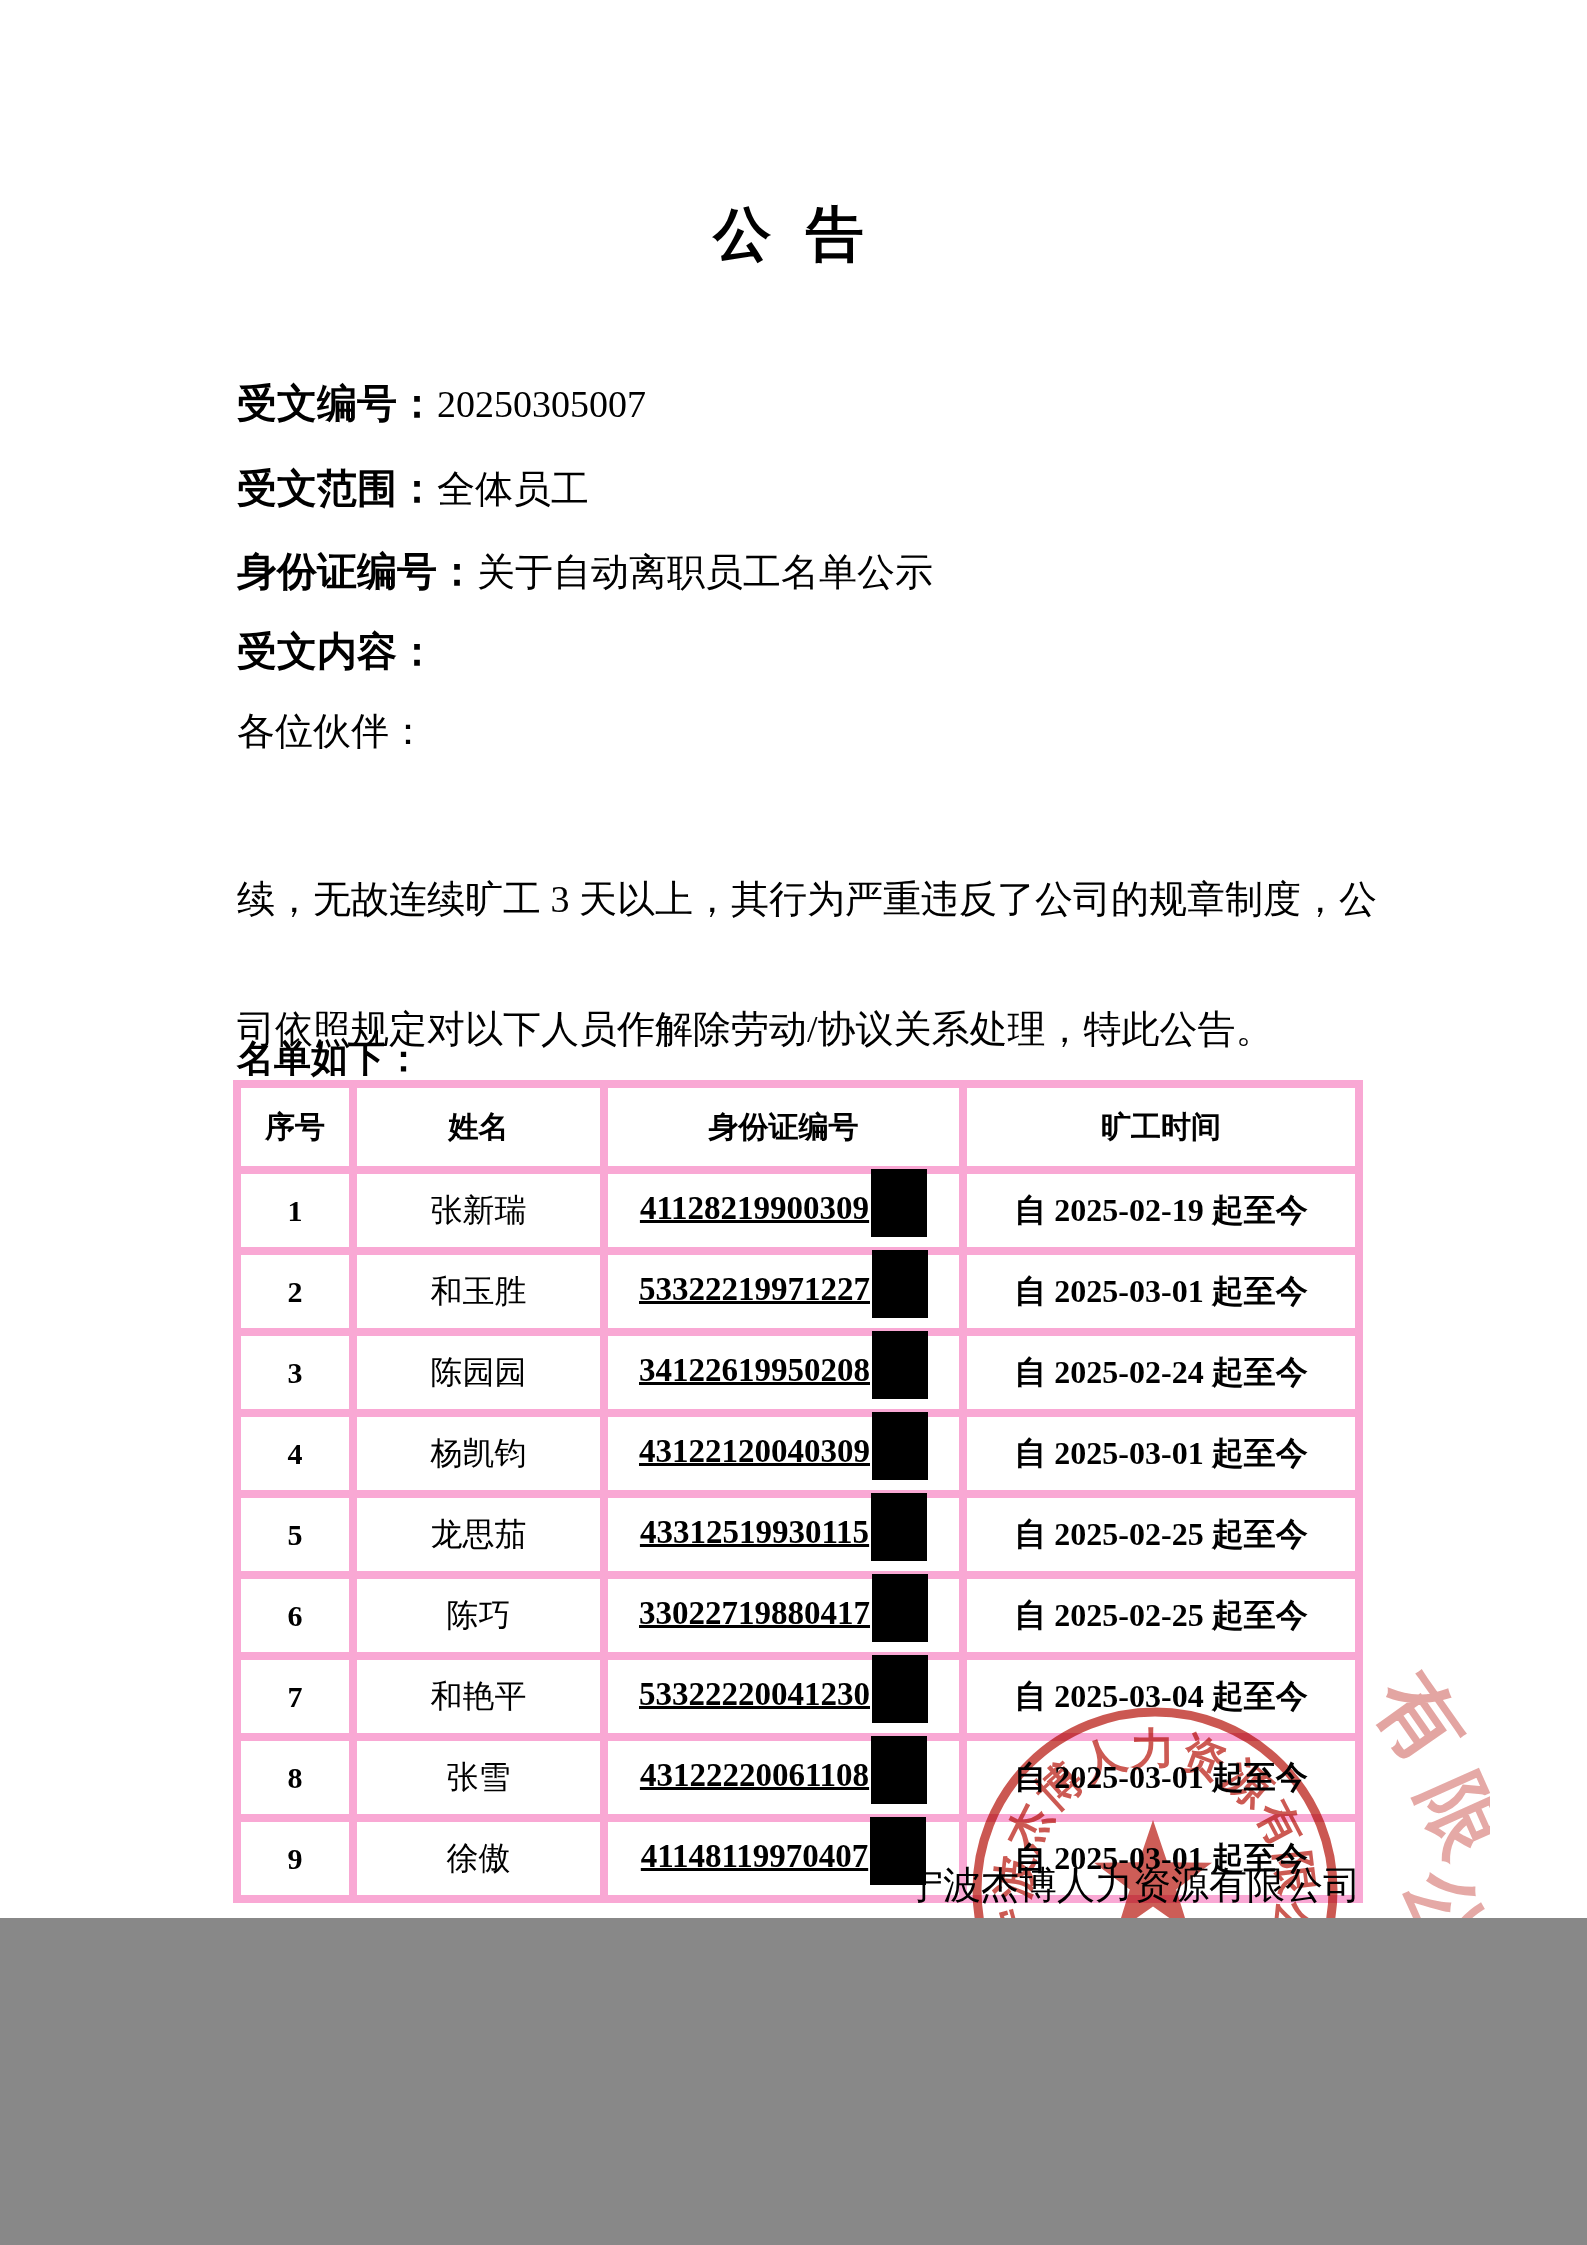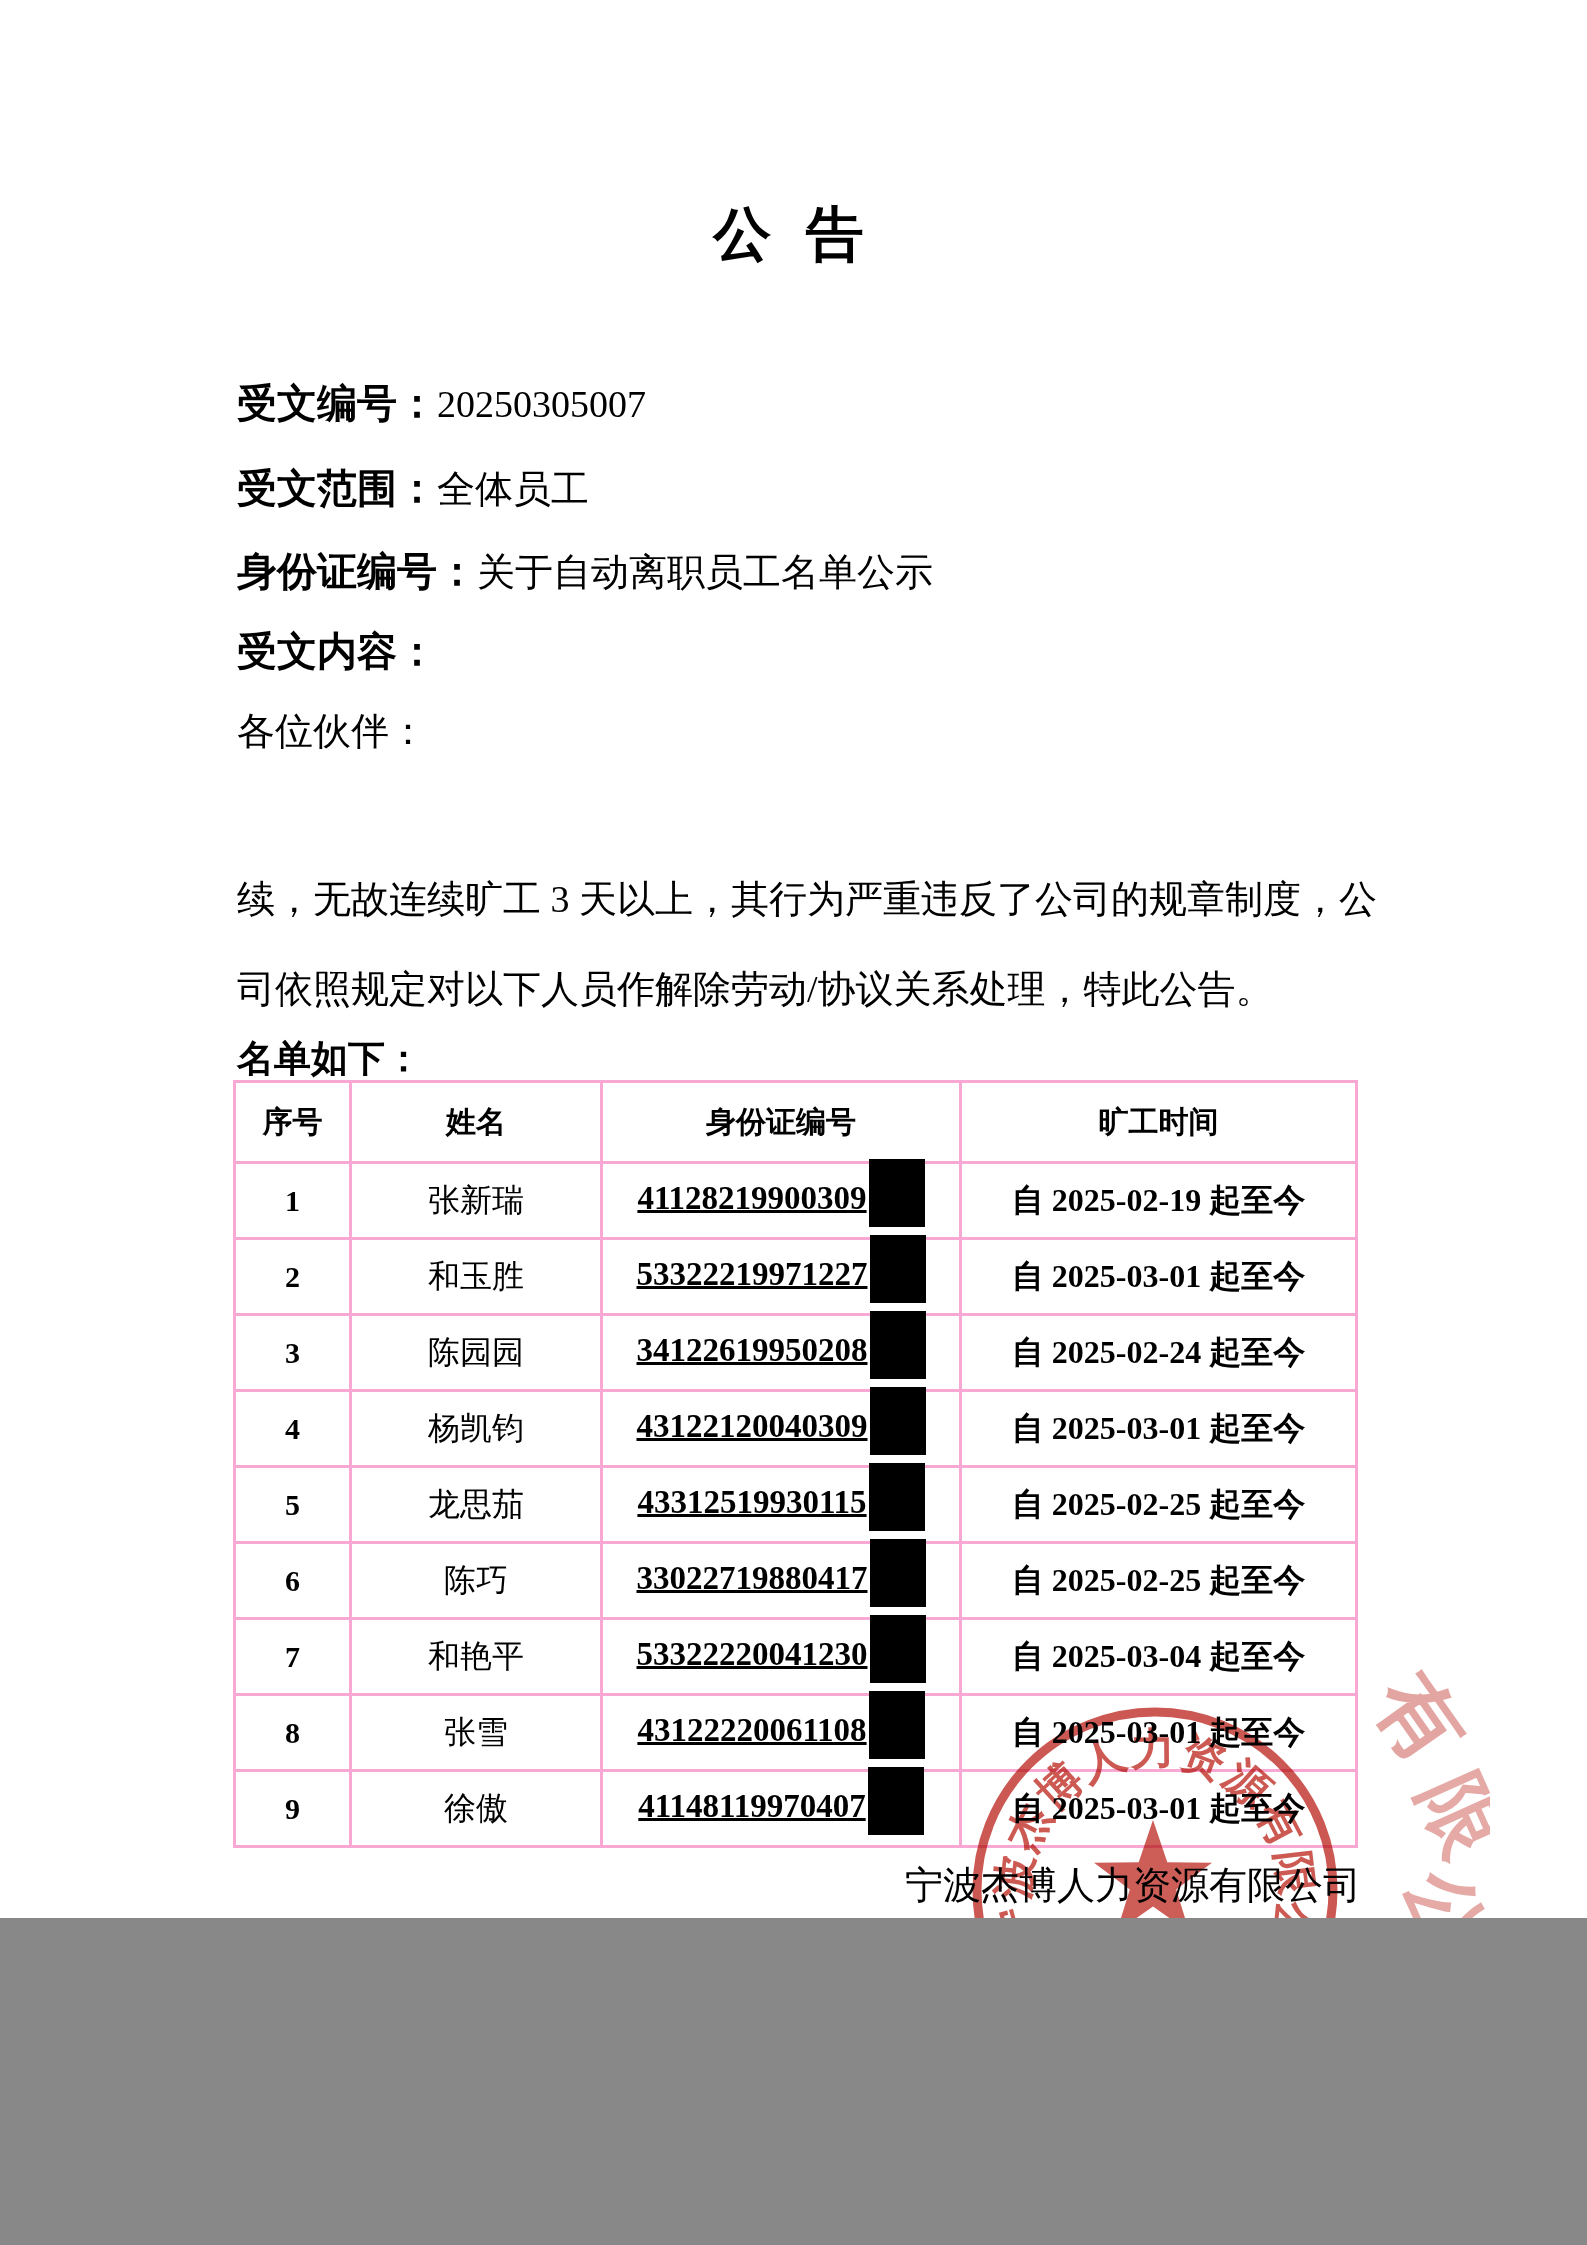--- a/index.html
+++ b/index.html
@@ -16,21 +16,21 @@
   .meta-value{font-size:38px;font-weight:400;}
   .greeting{position:absolute;left:237px;top:706px;font-size:38px;}
   .body-line{position:absolute;left:237px;width:1118px;font-size:38px;white-space:nowrap;}
   .indent{padding-left:80px;}
   .list-label{position:absolute;left:237px;top:1034px;font-size:37px;font-weight:700;}
   table.roster{
     position:absolute;left:233px;top:1080px;border-collapse:collapse;table-layout:fixed;
     width:1122px;
   }
   table.roster td,table.roster th{
-    border:3px solid #f9a8d4;text-align:center;vertical-align:middle;padding:0;
+    border:8px solid #f9a8d4;text-align:center;vertical-align:middle;padding:0;
   }
   table.roster th{height:78px;font-size:30px;font-weight:700;}
   table.roster td{height:73px;}
   .cell-no{font-size:30px;font-weight:700;}
   .cell-name{font-size:32px;font-weight:400;}
   .cell-id{font-size:33px;font-weight:700;white-space:nowrap;text-decoration:underline;}
   .cell-date{font-size:32px;font-weight:700;white-space:nowrap;}
   .redact{
     display:inline-block;width:56px;height:68px;background:#000;
     vertical-align:middle;margin-left:2px;transform:translateY(-8px);
@@ -63,21 +63,21 @@
   <div class="meta-row" style="top:544px">
     <span class="meta-label">身份证编号：</span><span class="meta-value">关于自动离职员工名单公示</span>
   </div>
   <div class="meta-row" style="top:624px">
     <span class="meta-label">受文内容：</span><span class="meta-value"></span>
   </div>
 
   <div class="greeting">各位伙伴：</div>
 
   <div class="body-line" style="top:874px">续，无故连续旷工 3 天以上，其行为严重违反了公司的规章制度，公</div>
-  <div class="body-line" style="top:964px">司依照规定对以下人员作解除劳动/协议关系处理，特此公告。</div>
+  <div class="body-line" style="top:1004px">司依照规定对以下人员作解除劳动/协议关系处理，特此公告。</div>
 
   <div class="list-label">名单如下：</div>
 
   <table class="roster">
     <colgroup>
       <col style="width:116px">
         <col style="width:251px">
         <col style="width:359px">
         <col style="width:396px">
     </colgroup>

